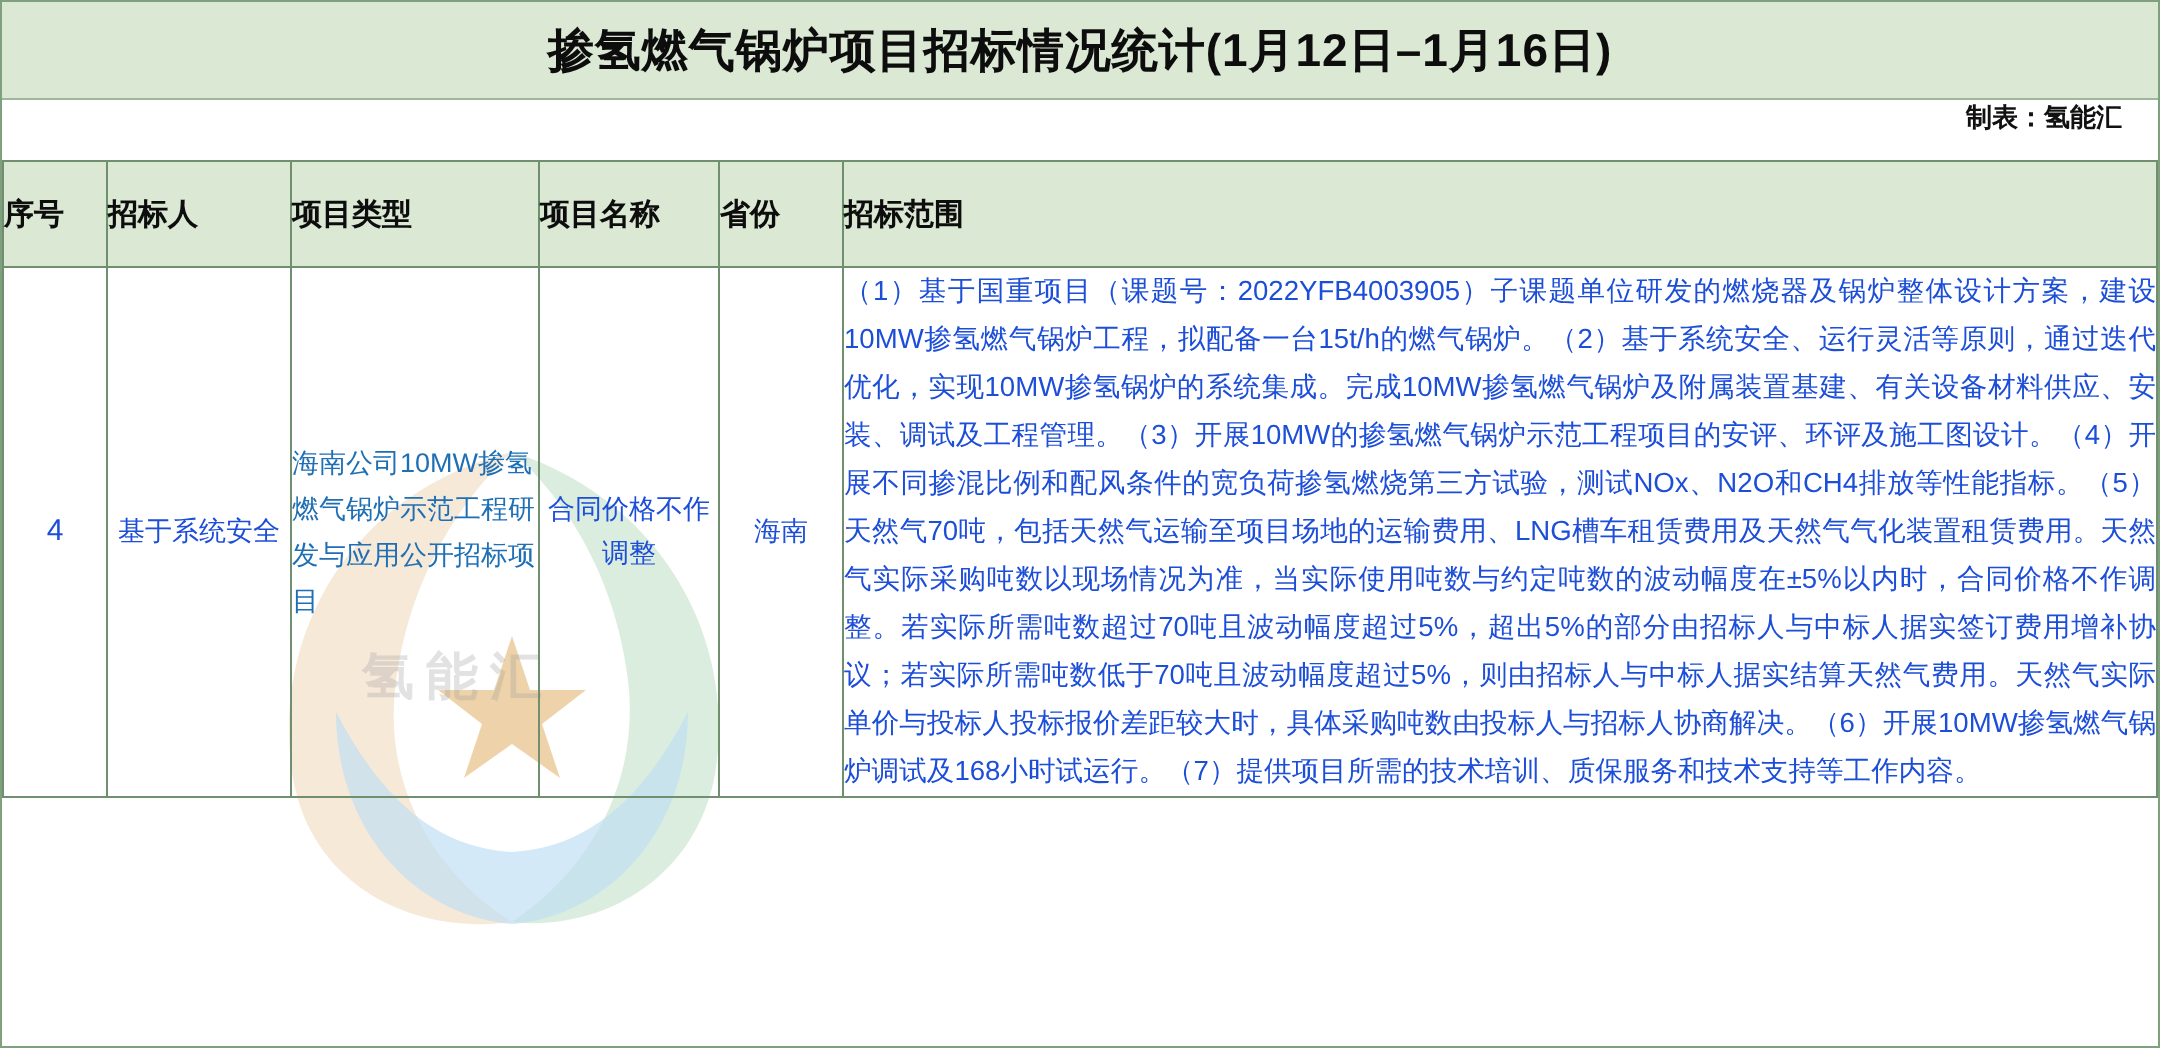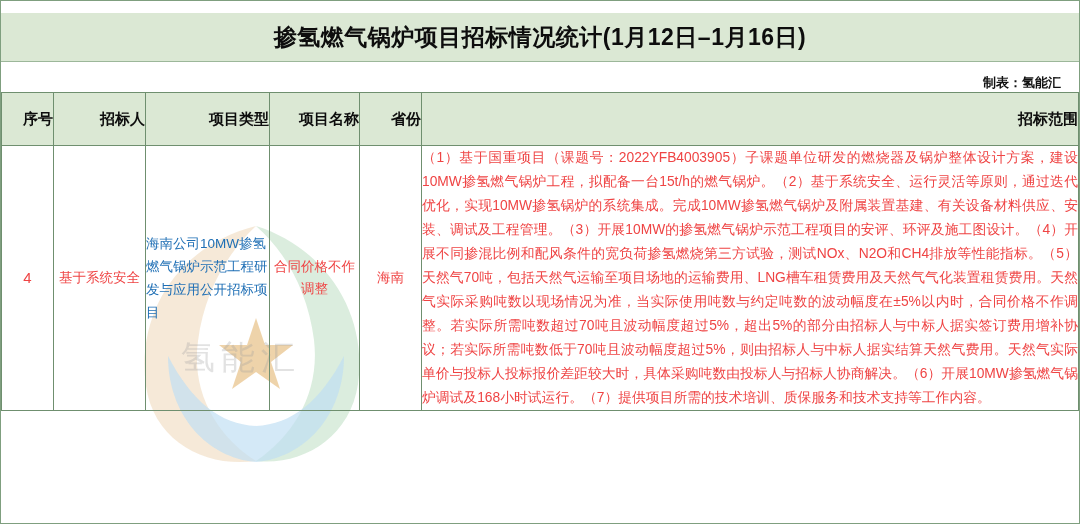--- a/index.html
+++ b/index.html
@@ -23,34 +23,33 @@
     background: #ffffff;
   }
   
   .title-bar {
     height: 48px;
     background: #dbe8d4;
     border-bottom: 1px solid #9cb79a;
     display: flex;
     align-items: center;
     justify-content: center;
-    margin-top: 12px;
   }
   .title-text {
     font-size: 23px;
     font-weight: bold;
     letter-spacing: 0.5px;
     color: #0d0d0d;
     white-space: nowrap;
   }
   
   .credit-row {
     height: 30px;
     display: flex;
-    align-items: flex-end;
+    align-items: flex-start;
     justify-content: flex-end;
     padding-right: 18px;
     background: #ffffff;
   }
   .credit-text {
     font-size: 13px;
     color: #111111;
     font-weight: bold;
   }
   
@@ -63,34 +62,34 @@
     border: 1px solid #6f8f6f;
     padding: 0;
     vertical-align: middle;
   }
   thead th {
     background: #dbe8d4;
     height: 52px;
     font-size: 15px;
     font-weight: bold;
     color: #0d0d0d;
-    text-align: right;
+    text-align: left;
     margin-left: 10px;
   }
   .col-seq   { width: 52px; }
   .col-owner { width: 92px; }
   .col-proj  { width: 124px; }
   .col-type  { width: 90px; }
   .col-prov  { width: 62px; }
   .col-scope { width: auto; }
 
   tbody td {
     font-size: 13.5px;
     line-height: 1.62;
-    color: #ef4444;
+    color: #1d4ed8;
   }
   .cell-center {
     text-align: center;
     padding: 4px 6px;
   }
   .cell-seq { font-size: 15px; }
   .cell-proj {
     color: #1f6fb5;
     padding: 4px 8px;
     font-size: 13.5px;
@@ -109,23 +108,23 @@
     left: 105px;
     top: 205px;
     width: 300px;
     height: 270px;
     pointer-events: none;
     opacity: 0.55;
   }
   .wm-text {
     position: absolute;
     left: 180px;
-    top: 334px;
-    font-size: 34px;
-    font-weight: normal;
+    top: 320px;
+    font-size: 26px;
+    font-weight: bold;
     color: rgba(160,160,160,0.30);
     letter-spacing: 6px;
     pointer-events: none;
     white-space: nowrap;
   }
   .content-layer { position: relative; z-index: 3; }
 </style>
 </head>
 <body>
 

